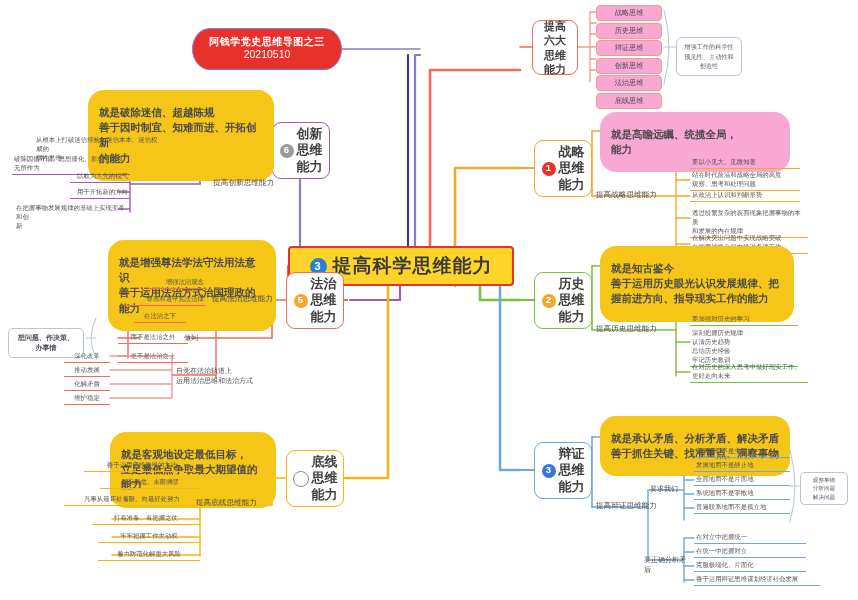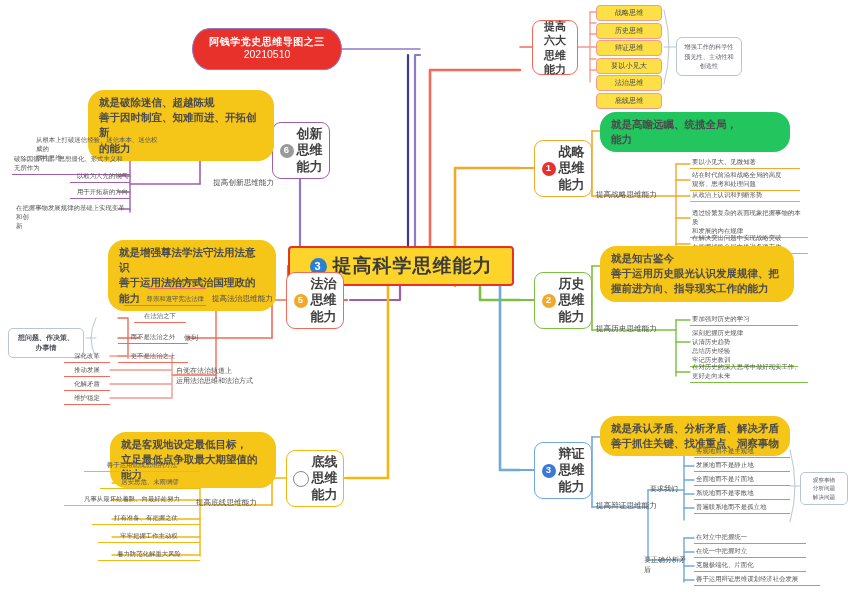--- a/index.html
+++ b/index.html
@@ -52,24 +52,24 @@
 
   .c-orange{border-color:#F0A92B;}   .n-orange{background:#F0A92B;}
   .c-red{border-color:#F06B5B;}      .n-red{background:#E8312A;}
   .c-green{border-color:#7BC043;}
   .c-blue{border-color:#6FA8DC;}     .n-blue{background:#3C78D8;}
   .c-purple{border-color:#A05FA8;}   .n-purple{background:#9a9a9a;}
   .c-yellow{border-color:#F2B713;}   .n-yellow{background:#fff;border:1.3px solid #8a8a8a;color:#8a8a8a;}
 
   
   .bubble{
-    border-radius:16px;padding:5px 11px;font-size:10.5px;line-height:1.45;
+    border-radius:16px;padding:15px 11px;font-size:10.5px;line-height:1.45;
     color:#4a4a4a;font-weight:bold;
   }
-  .bubble-yellow{background:#22c55e;}
+  .bubble-yellow{background:#f9a8d4;}
   .bubble-gold{background:#F5C518;}
 
   
   .leaf{font-size:6.4px;line-height:1.42;color:#555;padding:1px 2px 2px 2px;}
   .leaf.u-orange{border-bottom:1.1px solid #F0A92B;}
   .leaf.u-green{border-bottom:1.1px solid #7BC043;}
   .leaf.u-blue{border-bottom:1.1px solid #6FA8DC;}
   .leaf.u-purple{border-bottom:1.1px solid #A05FA8;}
   .leaf.u-yellow{border-bottom:1.1px solid #F2B713;}
   .leaf.u-red{border-bottom:1.1px solid #F06B5B;}
@@ -84,21 +84,21 @@
   }
   .chip-wide{
     border:1px solid #b9c4d6;border-radius:6px;background:#fff;
     font-size:6.2px;line-height:1.55;color:#5d6068;padding:4px 6px;text-align:center;
   }
   .pill-label{
     border:1px solid #b9c4d6;border-radius:5px;background:#fff;
     font-size:7px;color:#4e5159;padding:4px 6px;font-weight:bold;text-align:center;
   }
   .sixlist div{
-    border:1.2px solid #F29B8E;border-radius:4px;background:#fde047;
+    border:1.2px solid #F29B8E;border-radius:4px;background:#f9a8d4;
     font-size:7.2px;color:#4a4a4a;text-align:center;padding:2px 0;margin-bottom:1.5px;
     width:64px;
   }
 </style>
 </head>
 <body>
 
 <div id="canvas">
 
 <svg id="wires" viewBox="0 0 858 600">
@@ -194,21 +194,21 @@
     <div>提高</div>
     <div>六大</div>
     <div>思维</div>
     <div>能力</div>
   </div>
 </div>
 <div class="node sixlist" style="left:596px;top:5px;">
   <div>战略思维</div>
   <div>历史思维</div>
   <div>辩证思维</div>
-  <div>要以小见大</div>
+  <div>创新思维</div>
   <div>法治思维</div>
   <div>底线思维</div>
 </div>
 <div class="node chip-wide" style="left:676px;top:37px;width:66px;">
   <div>增强工作的科学性</div>
   <div>预见性、主动性和创造性</div>
 </div>
 
 <div class="node l1 c-orange" style="left:534px;top:140px;height:57px;">
   <span class="num n-red">1</span>

